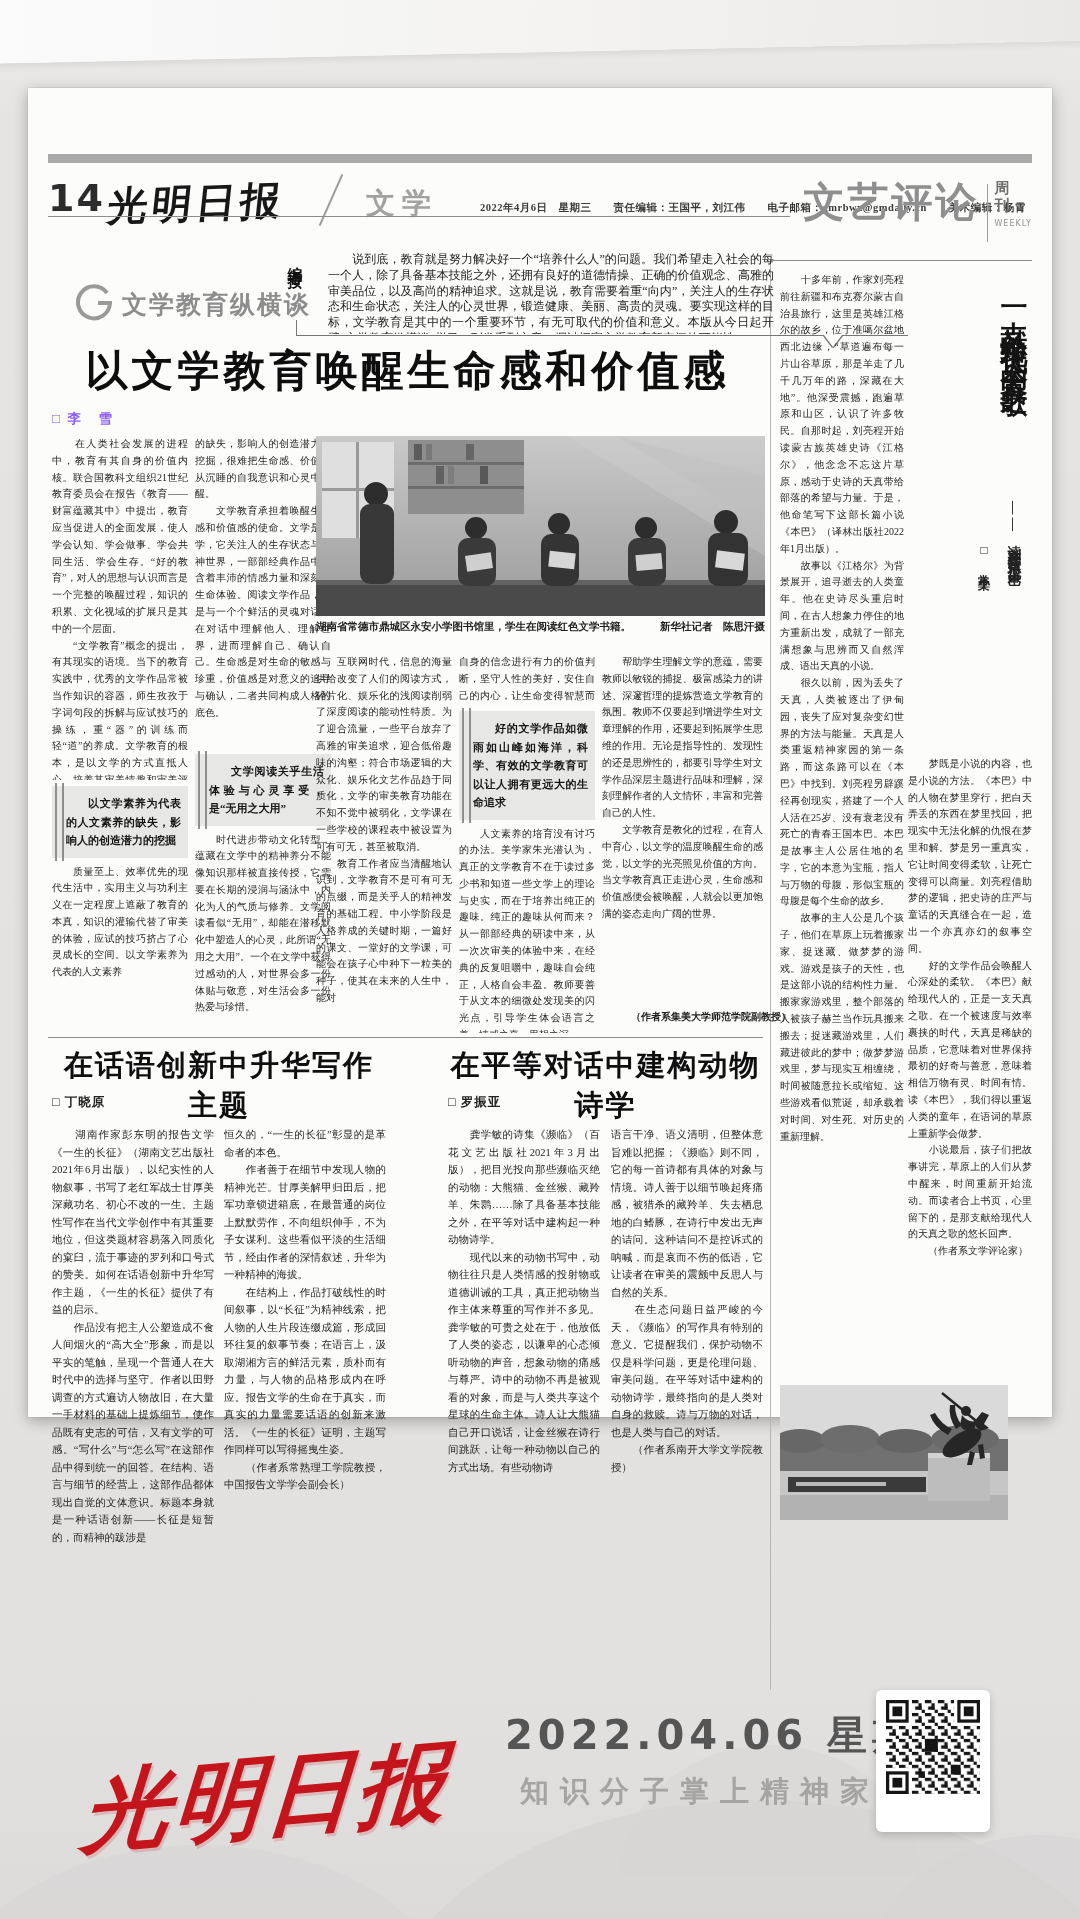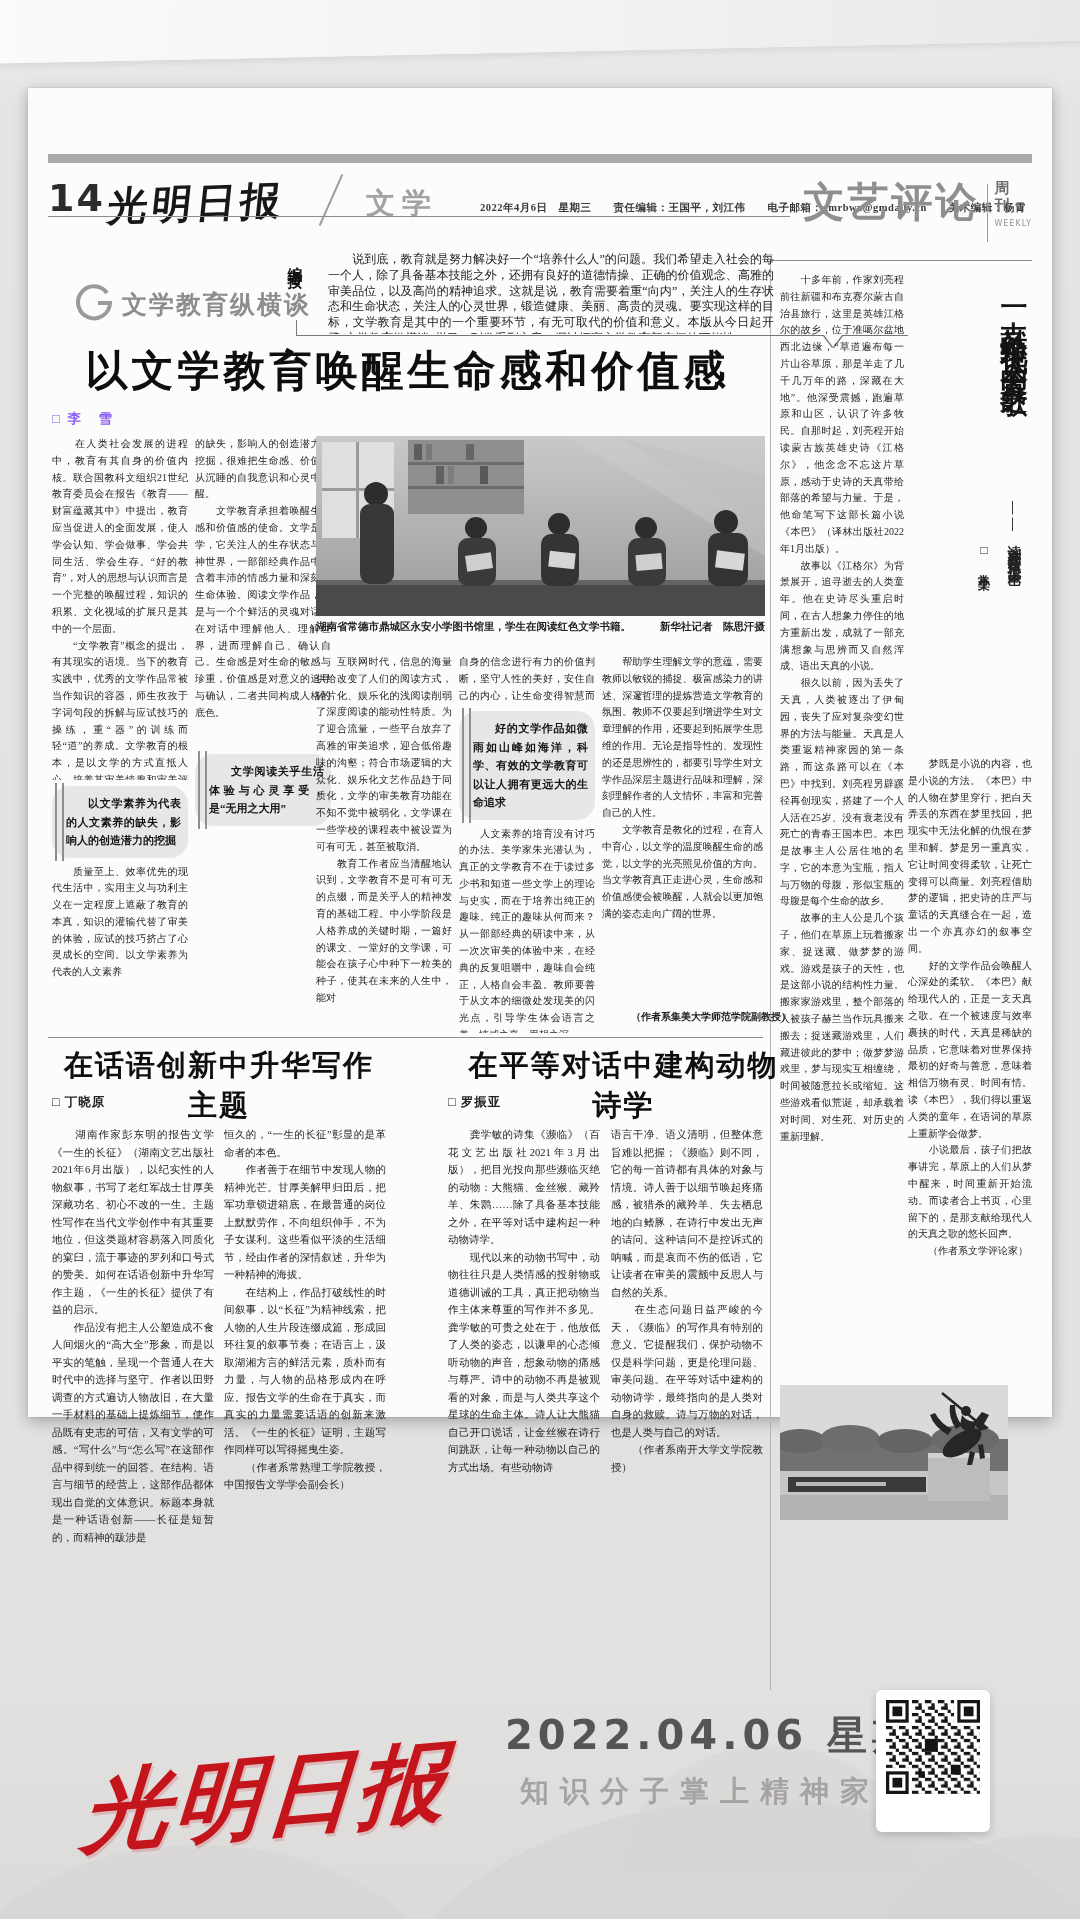--- a/index.html
+++ b/index.html
@@ -49,21 +49,21 @@
     color:#222;text-align:justify;overflow:hidden;white-space:pre-wrap;word-break:break-all;font-weight:500;}
 
   
   .headline{left:12px;top:255px;width:735px;text-align:center;font-weight:bold;font-size:42px;
     color:#0e0e0e;letter-spacing:4px;font-family:"Liberation Serif",serif;}
   .byline{left:24px;top:322px;font-weight:bold;font-size:13.5px;color:#8b5cf6;letter-spacing:2px;}
   .bodycol{font-size:10px;line-height:16.8px;color:#1d1d1d;text-align:justify;overflow:hidden;
     white-space:pre-wrap;word-break:break-all;}
   .flexcol{display:flex;flex-direction:column;}
   .hlbox{background:#e7e7e6;padding:8px 7px 8px 14px;margin:6px 0;position:relative;
-    font-weight:bold;font-size:11px;line-height:18.5px;color:#161616;text-align:justify;text-indent:2em;word-break:break-all;border-radius:18px;}
+    font-weight:bold;font-size:11px;line-height:18.5px;color:#161616;text-align:justify;text-indent:2em;word-break:break-all;}
   .hlbox::before{content:"";position:absolute;left:3px;top:-3px;bottom:-3px;width:5px;
     border-left:2px solid #8f8f8f;border-right:2px solid #8f8f8f;}
   .caption{font-weight:bold;font-size:10.5px;color:#222;}
   .credit-line{font-weight:bold;font-size:10px;color:#1d1d1d;text-align:right;}
 
   
   .vtitle-wrap{left:880px;top:205px;width:126px;height:452px;writing-mode:vertical-rl;text-align:start;}
   .vtitle{font-weight:bold;font-size:27px;color:#141414;letter-spacing:7px;line-height:40px;display:inline-block;}
   .vsubtitle{font-weight:bold;font-size:13.5px;color:#222;letter-spacing:3px;margin-top:0;display:inline-block;padding-top:120px;line-height:22px;}
   .vauthor{font-weight:bold;font-size:12px;color:#222;letter-spacing:2px;display:inline-block;padding-top:250px;line-height:20px;}
@@ -132,20 +132,21 @@
   <div class="abs flexcol" style="left:24px;top:348px;width:136px;height:597px;">
     <div class="bodycol" style="height:344px;">　　在人类社会发展的进程中，教育有其自身的价值内核。联合国教科文组织21世纪教育委员会在报告《教育——财富蕴藏其中》中提出，教育应当促进人的全面发展，使人学会认知、学会做事、学会共同生活、学会生存。“好的教育”，对人的思想与认识而言是一个完整的唤醒过程，知识的积累、文化视域的扩展只是其中的一个层面。
 　　“文学教育”概念的提出，有其现实的语境。当下的教育实践中，优秀的文学作品常被当作知识的容器，师生孜孜于字词句段的拆解与应试技巧的操练，重“器”的训练而轻“道”的养成。文学教育的根本，是以文学的方式直抵人心，培养其审美情趣和审美评价能力，以丰富学生精神世界为目标，追求心灵的鲜活、情感的丰富，在想象和体验的基础上，培养创新精神，提高学生的人文素养和审美格调。</div>
     <div class="hlbox">以文学素养为代表的人文素养的缺失，影响人的创造潜力的挖掘</div>
     <div class="bodycol" style="flex:1;">　　质量至上、效率优先的现代生活中，实用主义与功利主义在一定程度上遮蔽了教育的本真，知识的灌输代替了审美的体验，应试的技巧挤占了心灵成长的空间。以文学素养为代表的人文素养</div>
   </div>
   <div class="abs flexcol" style="left:167px;top:348px;width:136px;height:597px;">
     <div class="bodycol" style="height:312px;">的缺失，影响人的创造潜力的挖掘，很难把生命感、价值感从沉睡的自我意识和心灵中唤醒。
 　　文学教育承担着唤醒生命感和价值感的使命。文学是人学，它关注人的生存状态与精神世界，一部部经典作品中蕴含着丰沛的情感力量和深刻的生命体验。阅读文学作品，就是与一个个鲜活的灵魂对话，在对话中理解他人、理解世界，进而理解自己、确认自己。生命感是对生命的敏感与珍重，价值感是对意义的追寻与确认，二者共同构成人格的底色。</div>
     <div class="hlbox">文学阅读关乎生活体验与心灵享受，是“无用之大用”</div>
+    <div class="bodycol" style="flex:1;">　　时代进步带动文化转型，蕴藏在文学中的精神养分不能像知识那样被直接传授，它需要在长期的浸润与涵泳中，内化为人的气质与修养。文学阅读看似“无用”，却能在潜移默化中塑造人的心灵，此所谓“无用之大用”。一个在文学中获得过感动的人，对世界会多一份体贴与敬意，对生活会多一份热爱与珍惜。</div>
   </div>
 
   <div class="abs" style="left:288px;top:348px;width:449px;height:180px;overflow:hidden;">
     <svg width="449" height="180" viewBox="0 0 449 180">
       <defs>
         <linearGradient id="g1" x1="0" y1="0" x2="0" y2="1">
           <stop offset="0" stop-color="#c9c9c9"></stop>
             <stop offset="1" stop-color="#9b9b9b"></stop>
         </linearGradient>
       </defs>
@@ -241,21 +242,21 @@
 
   <div class="abs subhead" style="left:24px;top:958px;width:334px;">在话语创新中升华写作主题</div>
   <div class="abs subbyline" style="left:24px;top:1006px;">□ 丁晓原</div>
   <div class="abs bodycol2" style="left:24px;top:1038px;width:162px;height:554px;">　　湖南作家彭东明的报告文学《一生的长征》（湖南文艺出版社2021年6月出版），以纪实性的人物叙事，书写了老红军战士甘厚美深藏功名、初心不改的一生。主题性写作在当代文学创作中有其重要地位，但这类题材容易落入同质化的窠臼，流于事迹的罗列和口号式的赞美。如何在话语创新中升华写作主题，《一生的长征》提供了有益的启示。
 　　作品没有把主人公塑造成不食人间烟火的“高大全”形象，而是以平实的笔触，呈现一个普通人在大时代中的选择与坚守。作者以田野调查的方式遍访人物故旧，在大量一手材料的基础上提炼细节，使作品既有史志的可信，又有文学的可感。“写什么”与“怎么写”在这部作品中得到统一的回答。在结构、语言与细节的经营上，这部作品都体现出自觉的文体意识。标题本身就是一种话语创新——长征是短暂的，而精神的跋涉是</div>
   <div class="abs bodycol2" style="left:196px;top:1038px;width:162px;height:554px;">恒久的，“一生的长征”彰显的是革命者的本色。
 　　作者善于在细节中发现人物的精神光芒。甘厚美解甲归田后，把军功章锁进箱底，在最普通的岗位上默默劳作，不向组织伸手，不为子女谋利。这些看似平淡的生活细节，经由作者的深情叙述，升华为一种精神的海拔。
 　　在结构上，作品打破线性的时间叙事，以“长征”为精神线索，把人物的人生片段连缀成篇，形成回环往复的叙事节奏；在语言上，汲取湖湘方言的鲜活元素，质朴而有力量，与人物的品格形成内在呼应。报告文学的生命在于真实，而真实的力量需要话语的创新来激活。《一生的长征》证明，主题写作同样可以写得摇曳生姿。
 　　（作者系常熟理工学院教授，中国报告文学学会副会长）</div>
 
-  <div class="abs subhead" style="left:438px;top:958px;width:315px;">在平等对话中建构动物诗学</div>
+  <div class="abs subhead" style="left:420px;top:958px;width:315px;">在平等对话中建构动物诗学</div>
   <div class="abs subbyline" style="left:420px;top:1006px;">□ 罗振亚</div>
   <div class="abs bodycol2" style="left:420px;top:1038px;width:152px;height:554px;">　　龚学敏的诗集《濒临》（百花文艺出版社2021年3月出版），把目光投向那些濒临灭绝的动物：大熊猫、金丝猴、藏羚羊、朱鹮……除了具备基本技能之外，在平等对话中建构起一种动物诗学。
 　　现代以来的动物书写中，动物往往只是人类情感的投射物或道德训诫的工具，真正把动物当作主体来尊重的写作并不多见。龚学敏的可贵之处在于，他放低了人类的姿态，以谦卑的心态倾听动物的声音，想象动物的痛感与尊严。诗中的动物不再是被观看的对象，而是与人类共享这个星球的生命主体。诗人让大熊猫自己开口说话，让金丝猴在诗行间跳跃，让每一种动物以自己的方式出场。有些动物诗</div>
   <div class="abs bodycol2" style="left:583px;top:1038px;width:152px;height:554px;">语言干净、语义清明，但整体意旨难以把握；《濒临》则不同，它的每一首诗都有具体的对象与情境。诗人善于以细节唤起疼痛感，被猎杀的藏羚羊、失去栖息地的白鳍豚，在诗行中发出无声的诘问。这种诘问不是控诉式的呐喊，而是哀而不伤的低语，它让读者在审美的震颤中反思人与自然的关系。
 　　在生态问题日益严峻的今天，《濒临》的写作具有特别的意义。它提醒我们，保护动物不仅是科学问题，更是伦理问题、审美问题。在平等对话中建构的动物诗学，最终指向的是人类对自身的救赎。诗与万物的对话，也是人类与自己的对话。
 　　（作者系南开大学文学院教授）</div>
 
 </div>
 
 <div class="abs" style="left:82px;top:1738px;">

